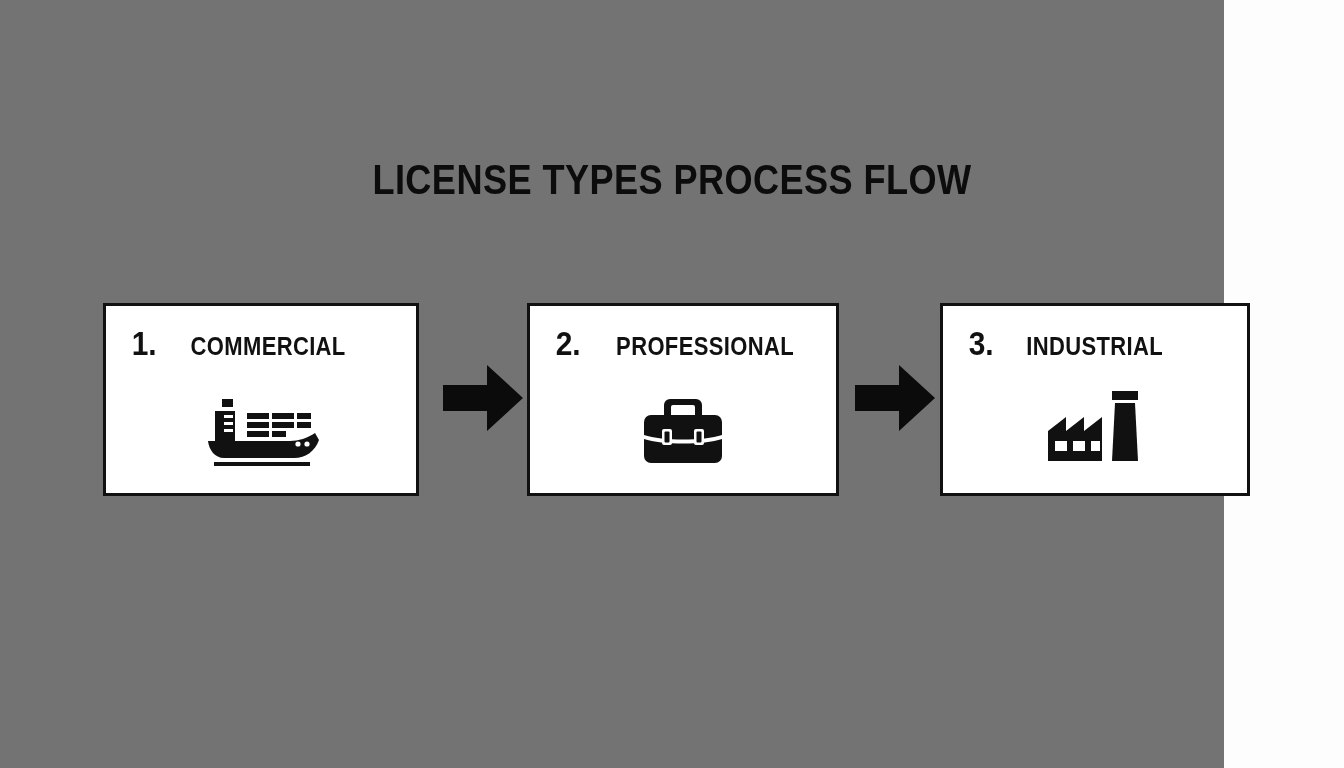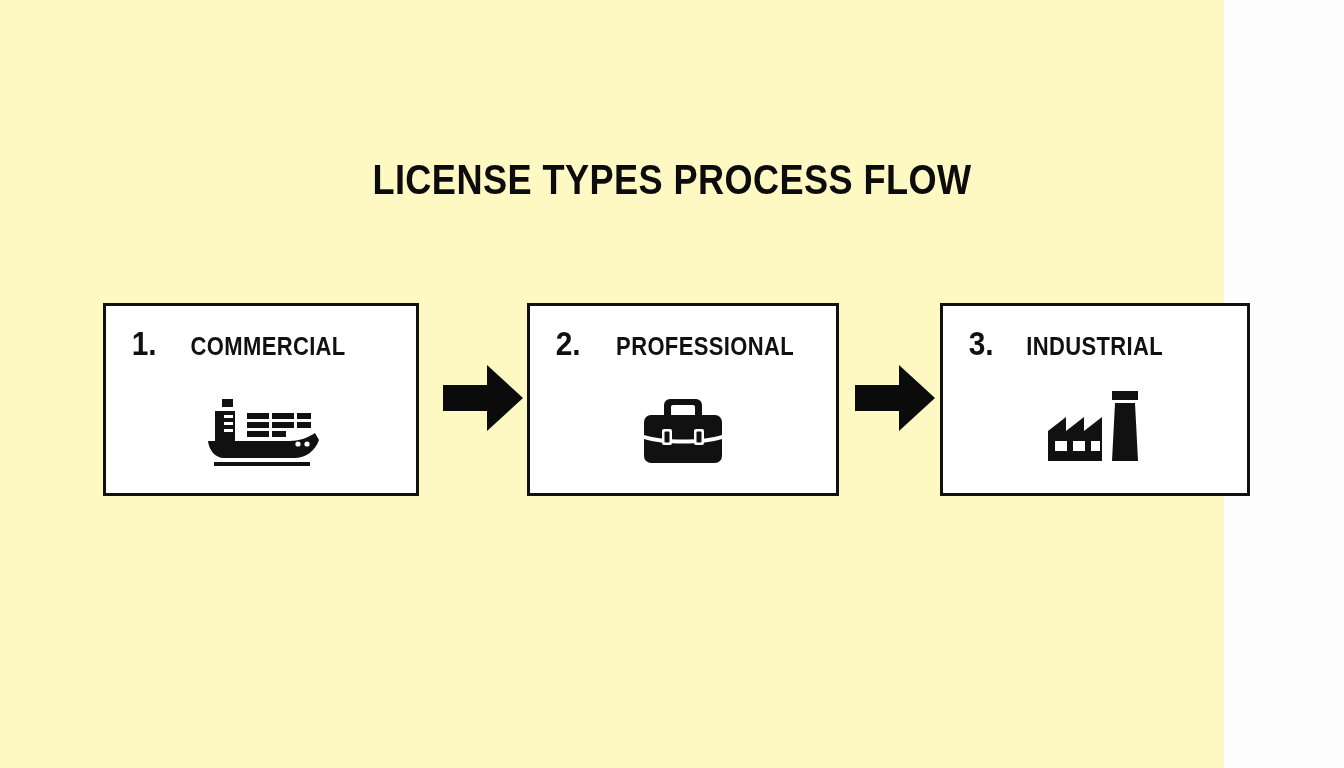--- a/index.html
+++ b/index.html
@@ -13,21 +13,21 @@
     font-family: "Liberation Sans", sans-serif;
     overflow: hidden;
     position: relative;
   }
 
   #canvas {
     position: absolute;
     left: 0; top: 0;
     width: 1224px;
     height: 768px;
-    background: #fef9c3;
+    background: #737373;
   }
 
   
   #diagram-title {
     position: absolute;
     left: 0;
     top: 156px;
     width: 1344px;
     text-align: center;
     font-family: "Liberation Sans", sans-serif;

